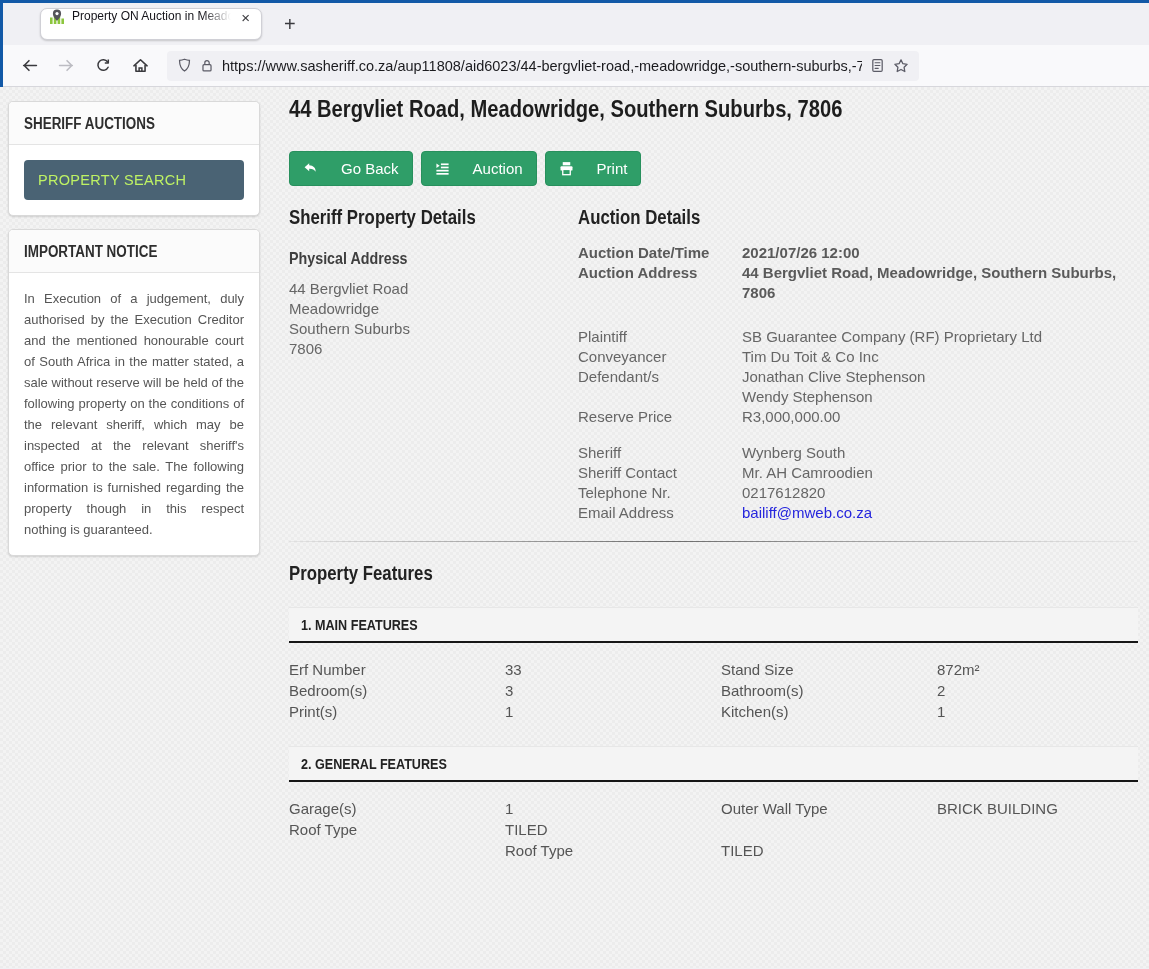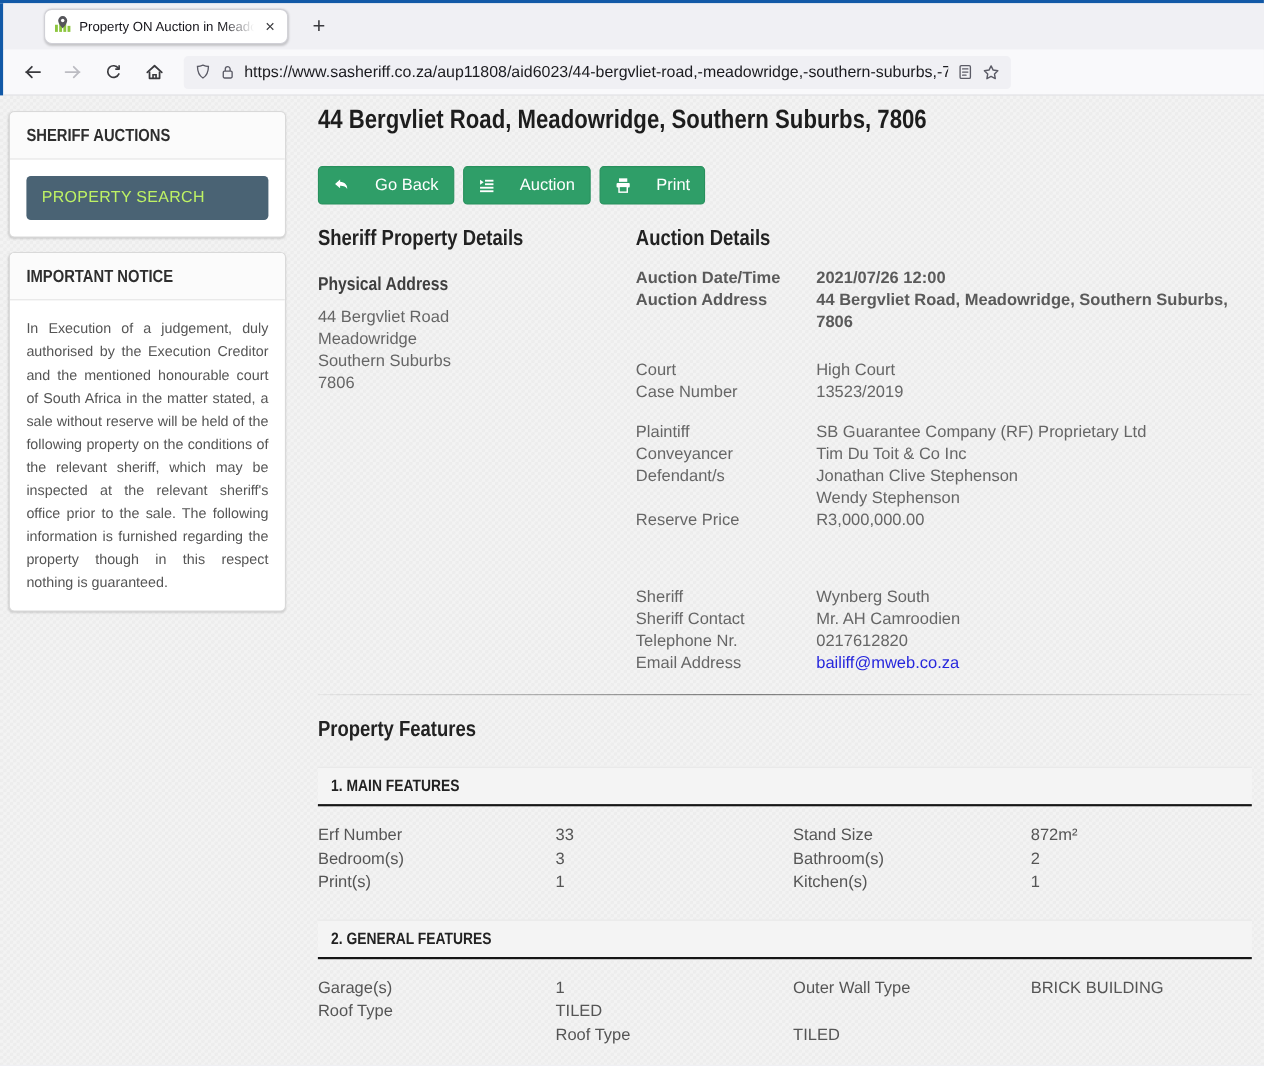--- a/index.html
+++ b/index.html
@@ -5,21 +5,21 @@
   *{box-sizing:border-box;margin:0;padding:0}
   html,body{width:1149px;height:969px;overflow:hidden}
   body{font-family:"Liberation Sans",sans-serif;background:#e9e9e9}
   .viewport{width:1149px;height:969px;position:relative;overflow:hidden;background:#f0f0f4}
 
   
   .top-strip{height:3px;background:#1259a7}
   .chrome{border-left:3px solid #1259a7}
   .tab-bar{height:42px;background:#f0f0f4;display:flex;align-items:center;padding-left:37px}
   .tab{width:222px;height:32px;background:#fff;border:1px solid #d0d0d6;border-radius:7px;
-       box-shadow:0 1px 2px rgba(0,0,0,.18);display:flex;align-items:center;gap:7px;padding:0 8px;cursor:default}
+       box-shadow:0 1px 2px rgba(0,0,0,.18);display:flex;align-items:flex-start;gap:7px;padding:0 8px;cursor:default}
   .tab-title{font-size:12px;color:#15141a;white-space:nowrap;overflow:hidden;flex:1;
        -webkit-mask-image:linear-gradient(90deg,#000 82%,transparent);mask-image:linear-gradient(90deg,#000 82%,transparent)}
   .tab-close{font-size:15px;color:#3a3a3e;line-height:1;padding:1px 3px;border-radius:3px}
   .new-tab{font-size:20px;color:#3a3a3e;margin-left:14px;padding:2px 8px;border-radius:4px}
 
   .nav-bar{height:42px;background:#f9f9fb;display:flex;align-items:center;padding:0 10px;gap:5px;
        border-bottom:1px solid #d7d7dc}
   .nav-btn{width:32px;height:30px;display:flex;align-items:center;justify-content:center;border-radius:4px}
   .url-bar{flex:1;max-width:752px;height:30px;background:#f0f0f4;border-radius:4px;display:flex;
        align-items:center;gap:8px;padding:0 10px;margin-left:6px;margin-right:178px}
@@ -230,30 +230,20 @@
                   <span class="dlabel">Auction Date/Time</span>
                   <span class="dvalue">2021/07/26 12:00</span>
                 </div>
                 <div class="drow bold">
                   <span class="dlabel">Auction Address</span>
                   <span class="dvalue">44 Bergvliet Road, Meadowridge, Southern Suburbs, 7806</span>
                 </div>
               </div>
               <div class="group">
                 <div class="drow">
-                  <span class="dlabel">Court</span>
-                  <span class="dvalue">High Court</span>
-                </div>
-                <div class="drow">
-                  <span class="dlabel">Case Number</span>
-                  <span class="dvalue">13523/2019</span>
-                </div>
-              </div>
-              <div class="group">
-                <div class="drow">
                   <span class="dlabel">Plaintiff</span>
                   <span class="dvalue">SB Guarantee Company (RF) Proprietary Ltd</span>
                 </div>
                 <div class="drow">
                   <span class="dlabel">Conveyancer</span>
                   <span class="dvalue">Tim Du Toit &amp; Co Inc</span>
                 </div>
                 <div class="drow">
                   <span class="dlabel">Defendant/s</span>
                   <span class="dvalue">Jonathan Clive Stephenson<br>Wendy Stephenson</span>

